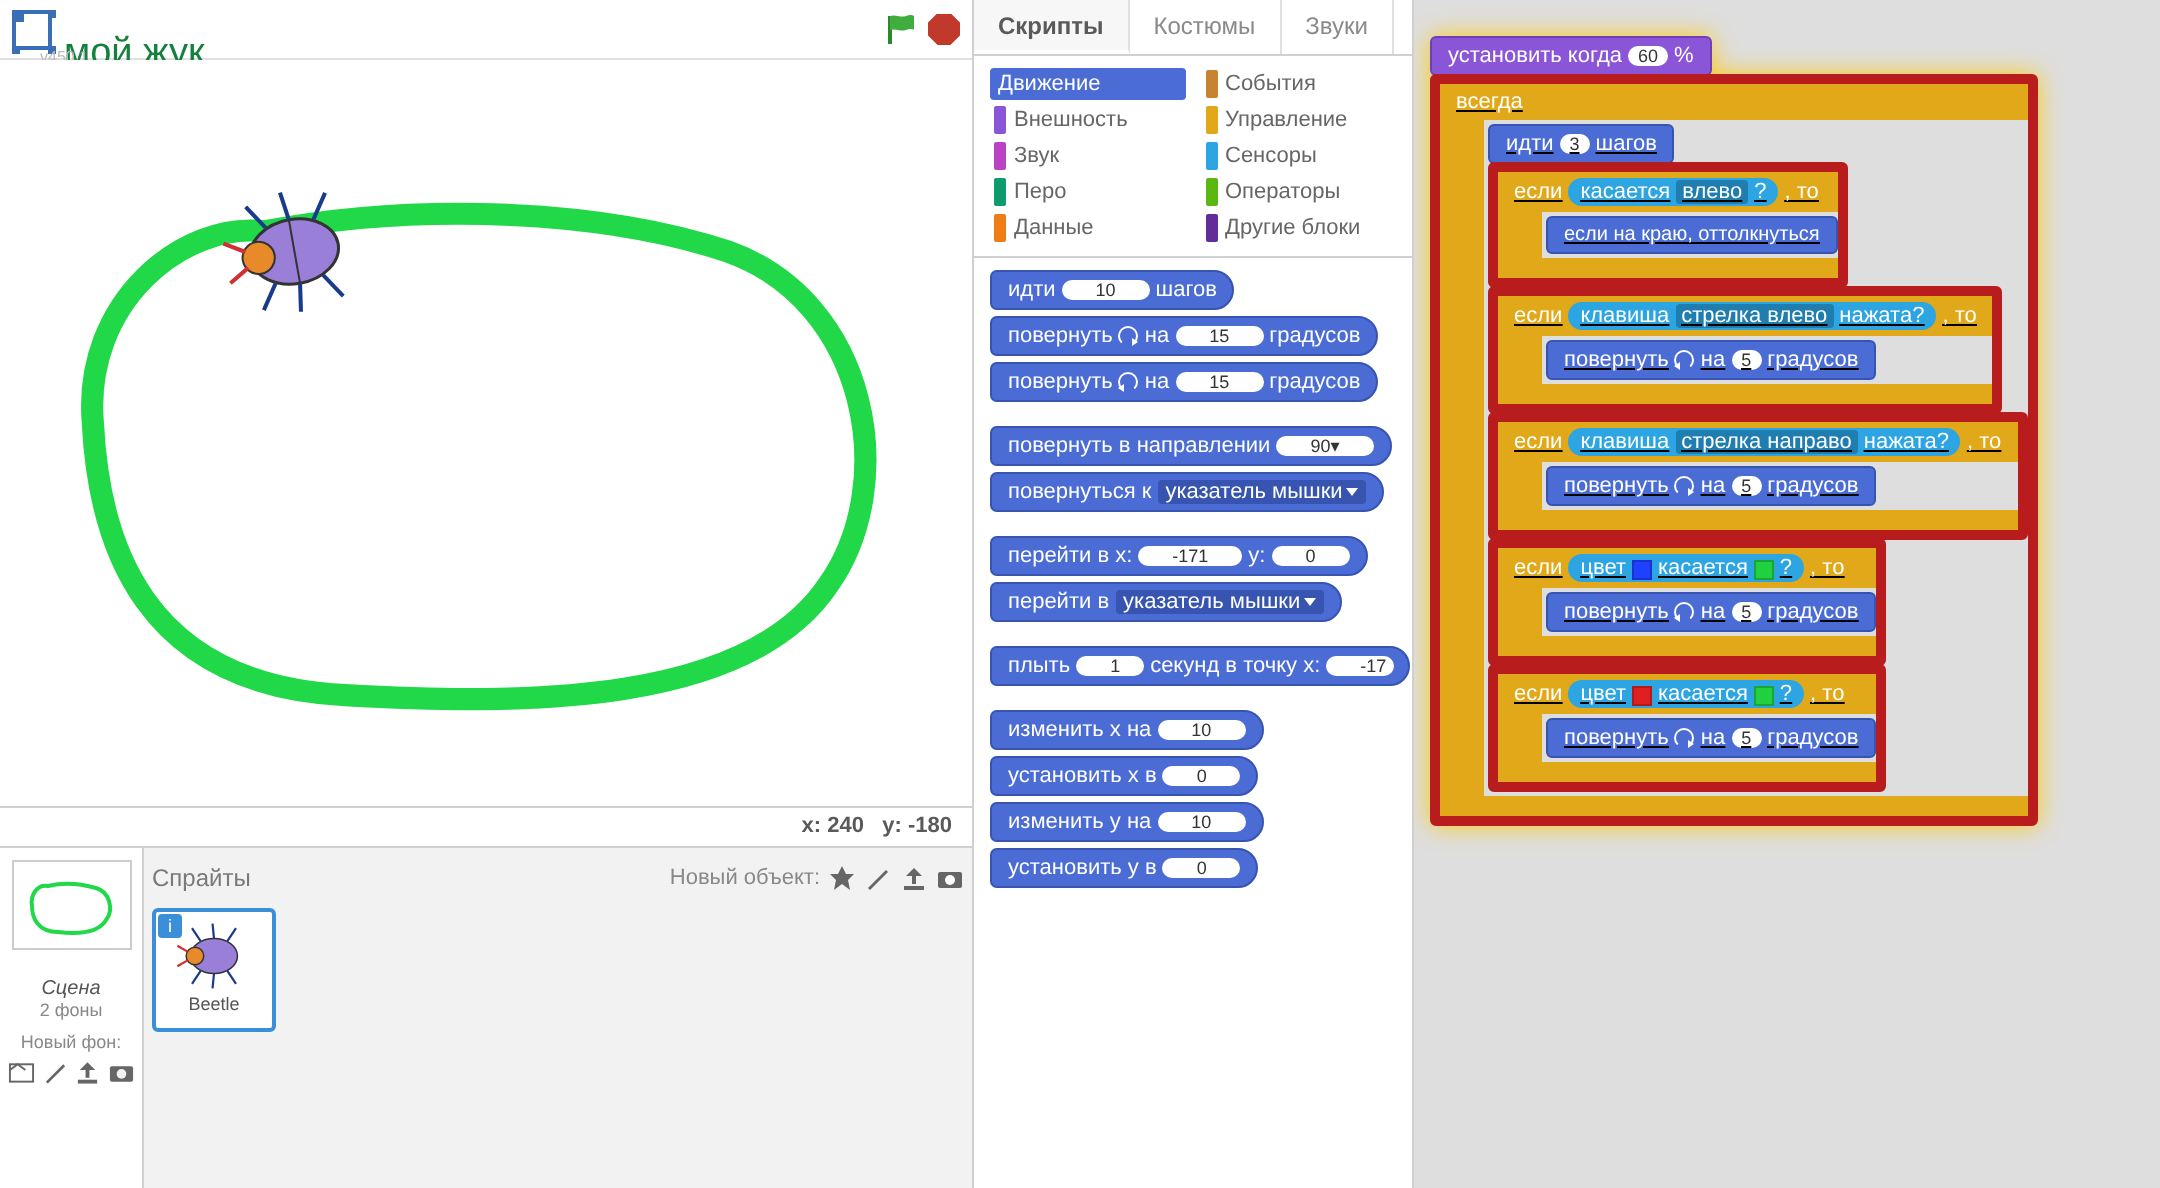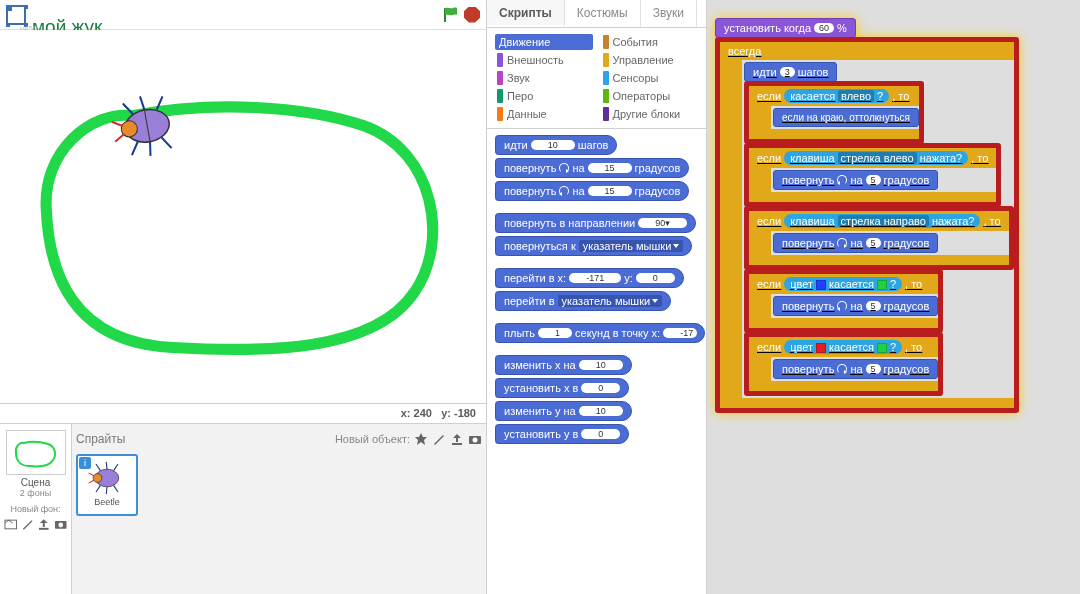--- a/index.html
+++ b/index.html
@@ -16,21 +16,21 @@
 .flag{width:18px;height:18px;position:relative;}
 .flag svg{width:18px;height:18px;}
 .stop{width:16px;height:16px;background:#c0392b;border-radius:3px;clip-path:polygon(30% 0,70% 0,100% 30%,100% 70%,70% 100%,30% 100%,0 70%,0 30%);}
 .stage{flex:1;background:#fff;position:relative;border-bottom:1px solid #d0d0d0;}
 .stage svg{position:absolute;width:100%;height:100%;}
 .coords{height:20px;text-align:right;padding:3px 10px;color:#5a5a5a;font-weight:bold;border-bottom:1px solid #d0d0d0;background:#fff;}
 .sprite-panel{height:170px;background:#f2f2f2;display:flex;}
 .stage-thumb-col{width:72px;background:#fff;border-right:1px solid #d0d0d0;padding:4px;text-align:center;}
 .stage-thumb{width:60px;height:45px;border:1px solid #ccc;background:#fff;display:flex;align-items:center;justify-content:center;margin:2px auto;}
 .stage-thumb svg{width:50px;height:38px;}
-.thumb-label{font-size:10px;color:#555;margin-top:2px;}
+.thumb-label{font-size:10px;color:#555;margin-top:14px;font-style:italic;}
 .thumb-sub{font-size:9px;color:#888;}
 .new-bg{font-size:9px;color:#888;margin-top:6px;}
 .bg-tools{display:flex;gap:3px;justify-content:center;margin-top:3px;}
 .tool-ico{width:14px;height:14px;color:#666;}
 .sprites-area{flex:1;padding:4px;}
 .sprites-header{display:flex;align-items:center;height:22px;}
 .sprites-label{color:#7a7a7a;font-size:12px;}
 .new-obj{margin-left:auto;color:#888;font-size:11px;display:flex;align-items:center;gap:4px;}
 .sprite-item{width:62px;height:62px;border:2px solid #3b8fd8;border-radius:3px;background:#fff;margin-top:4px;display:flex;flex-direction:column;align-items:center;position:relative;}
 .sprite-item .info{position:absolute;top:1px;left:1px;width:12px;height:12px;background:#3b8fd8;color:#fff;border-radius:2px;font-size:9px;text-align:center;line-height:12px;}

